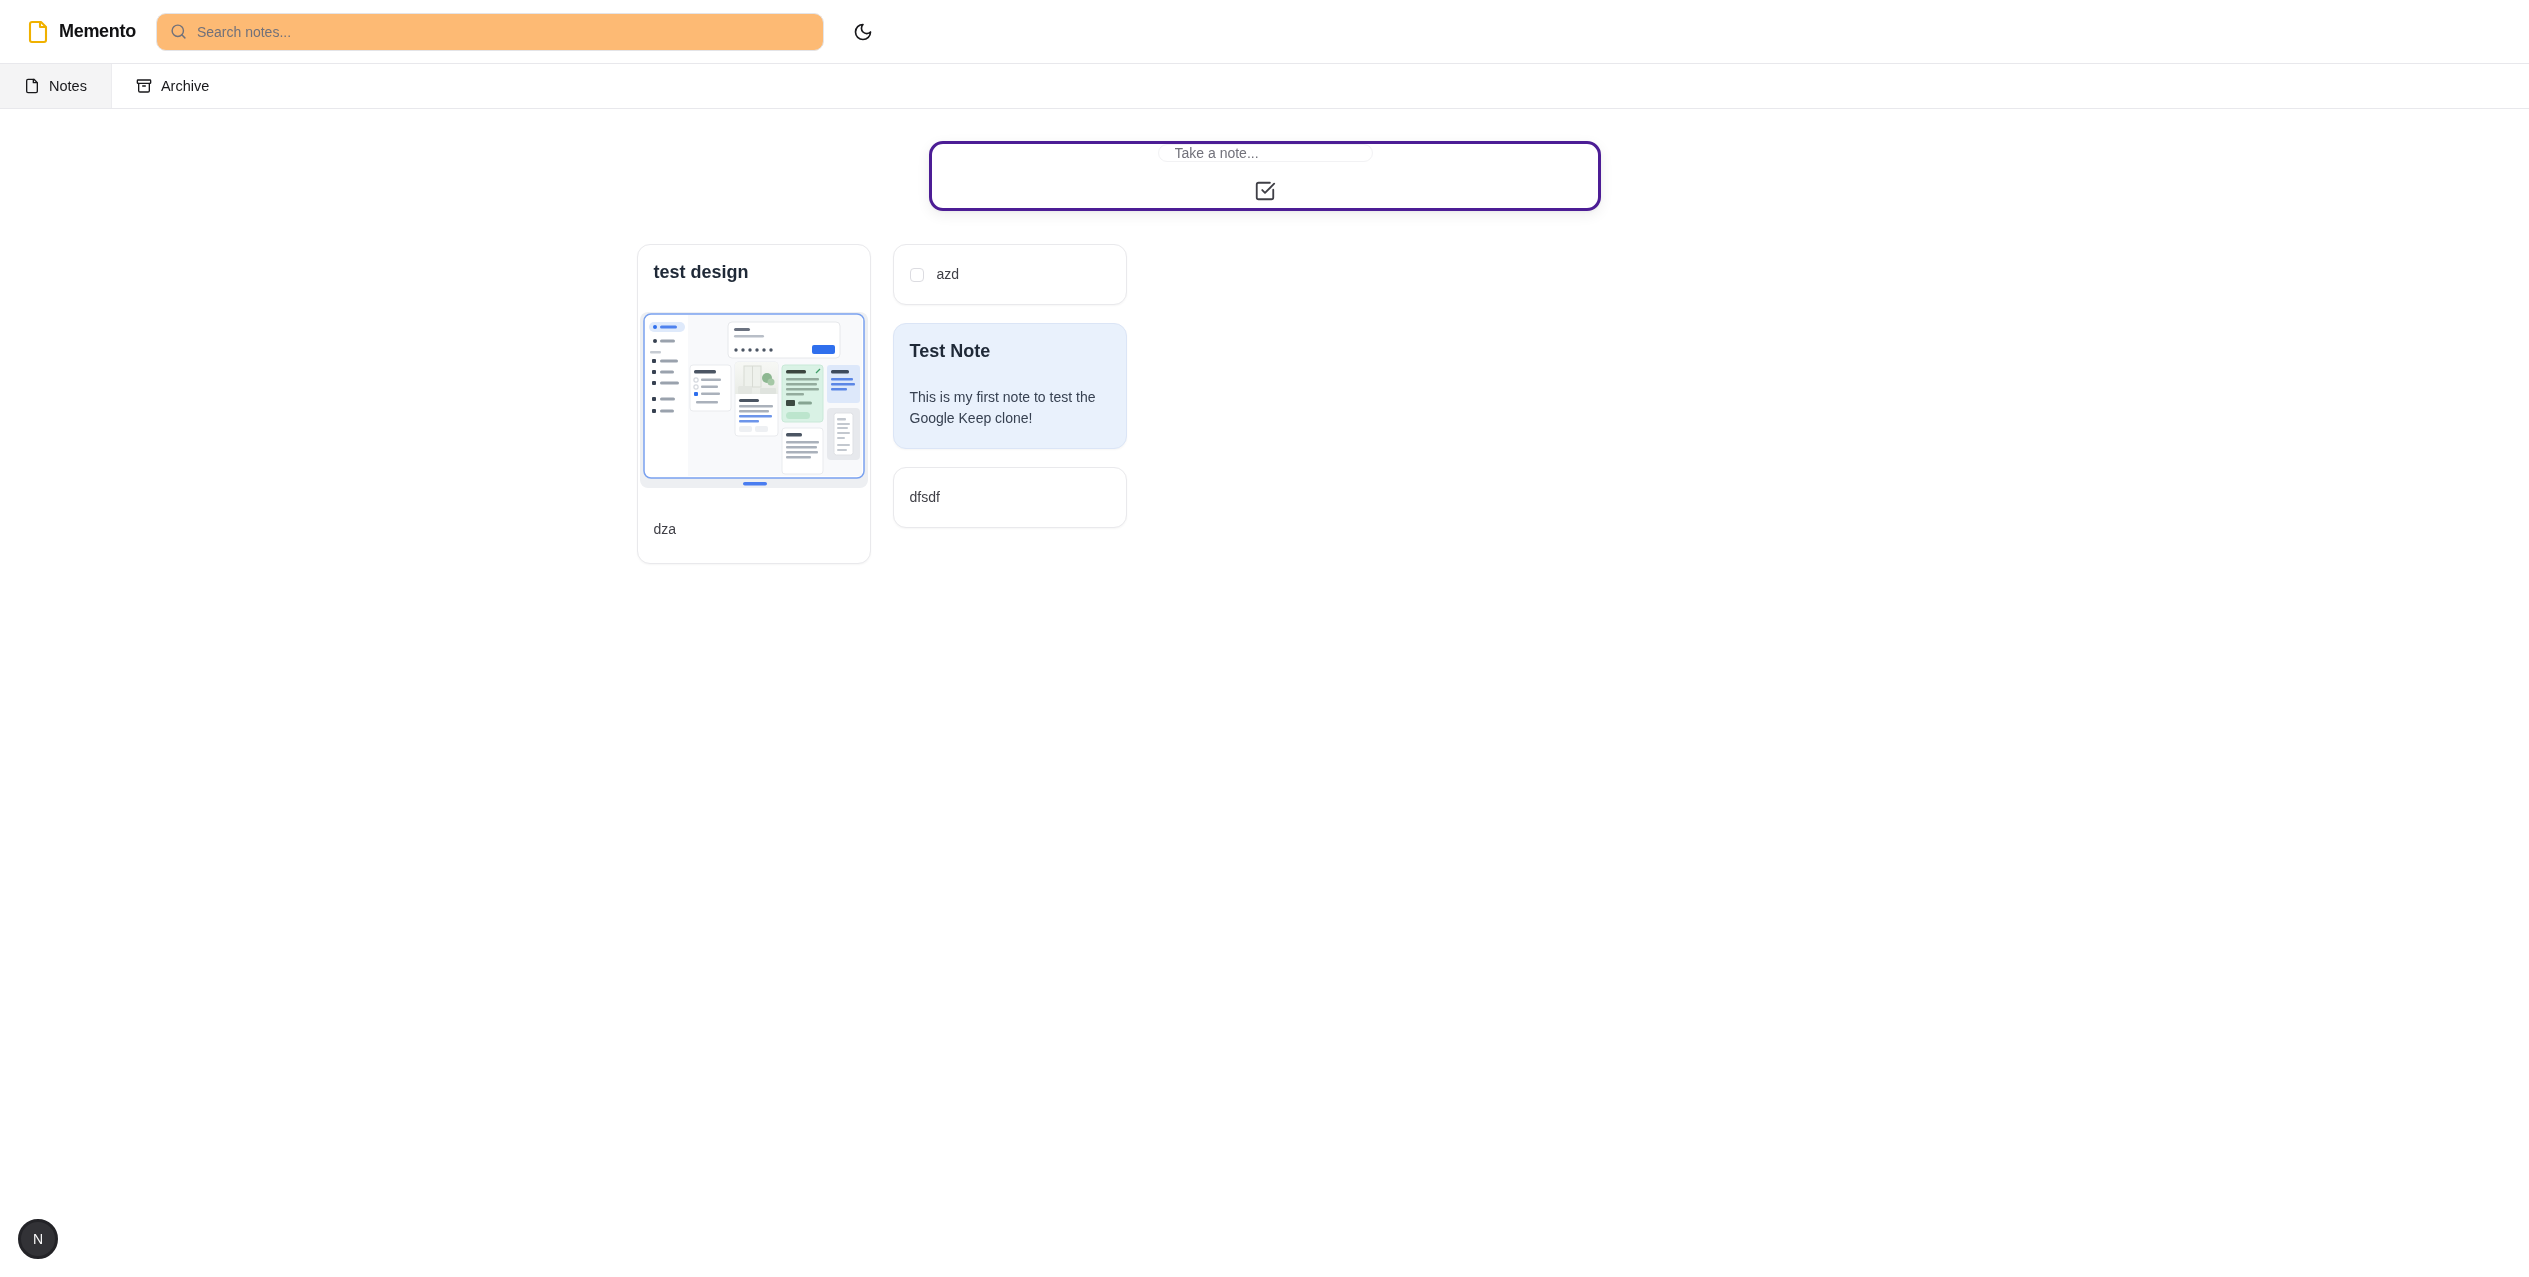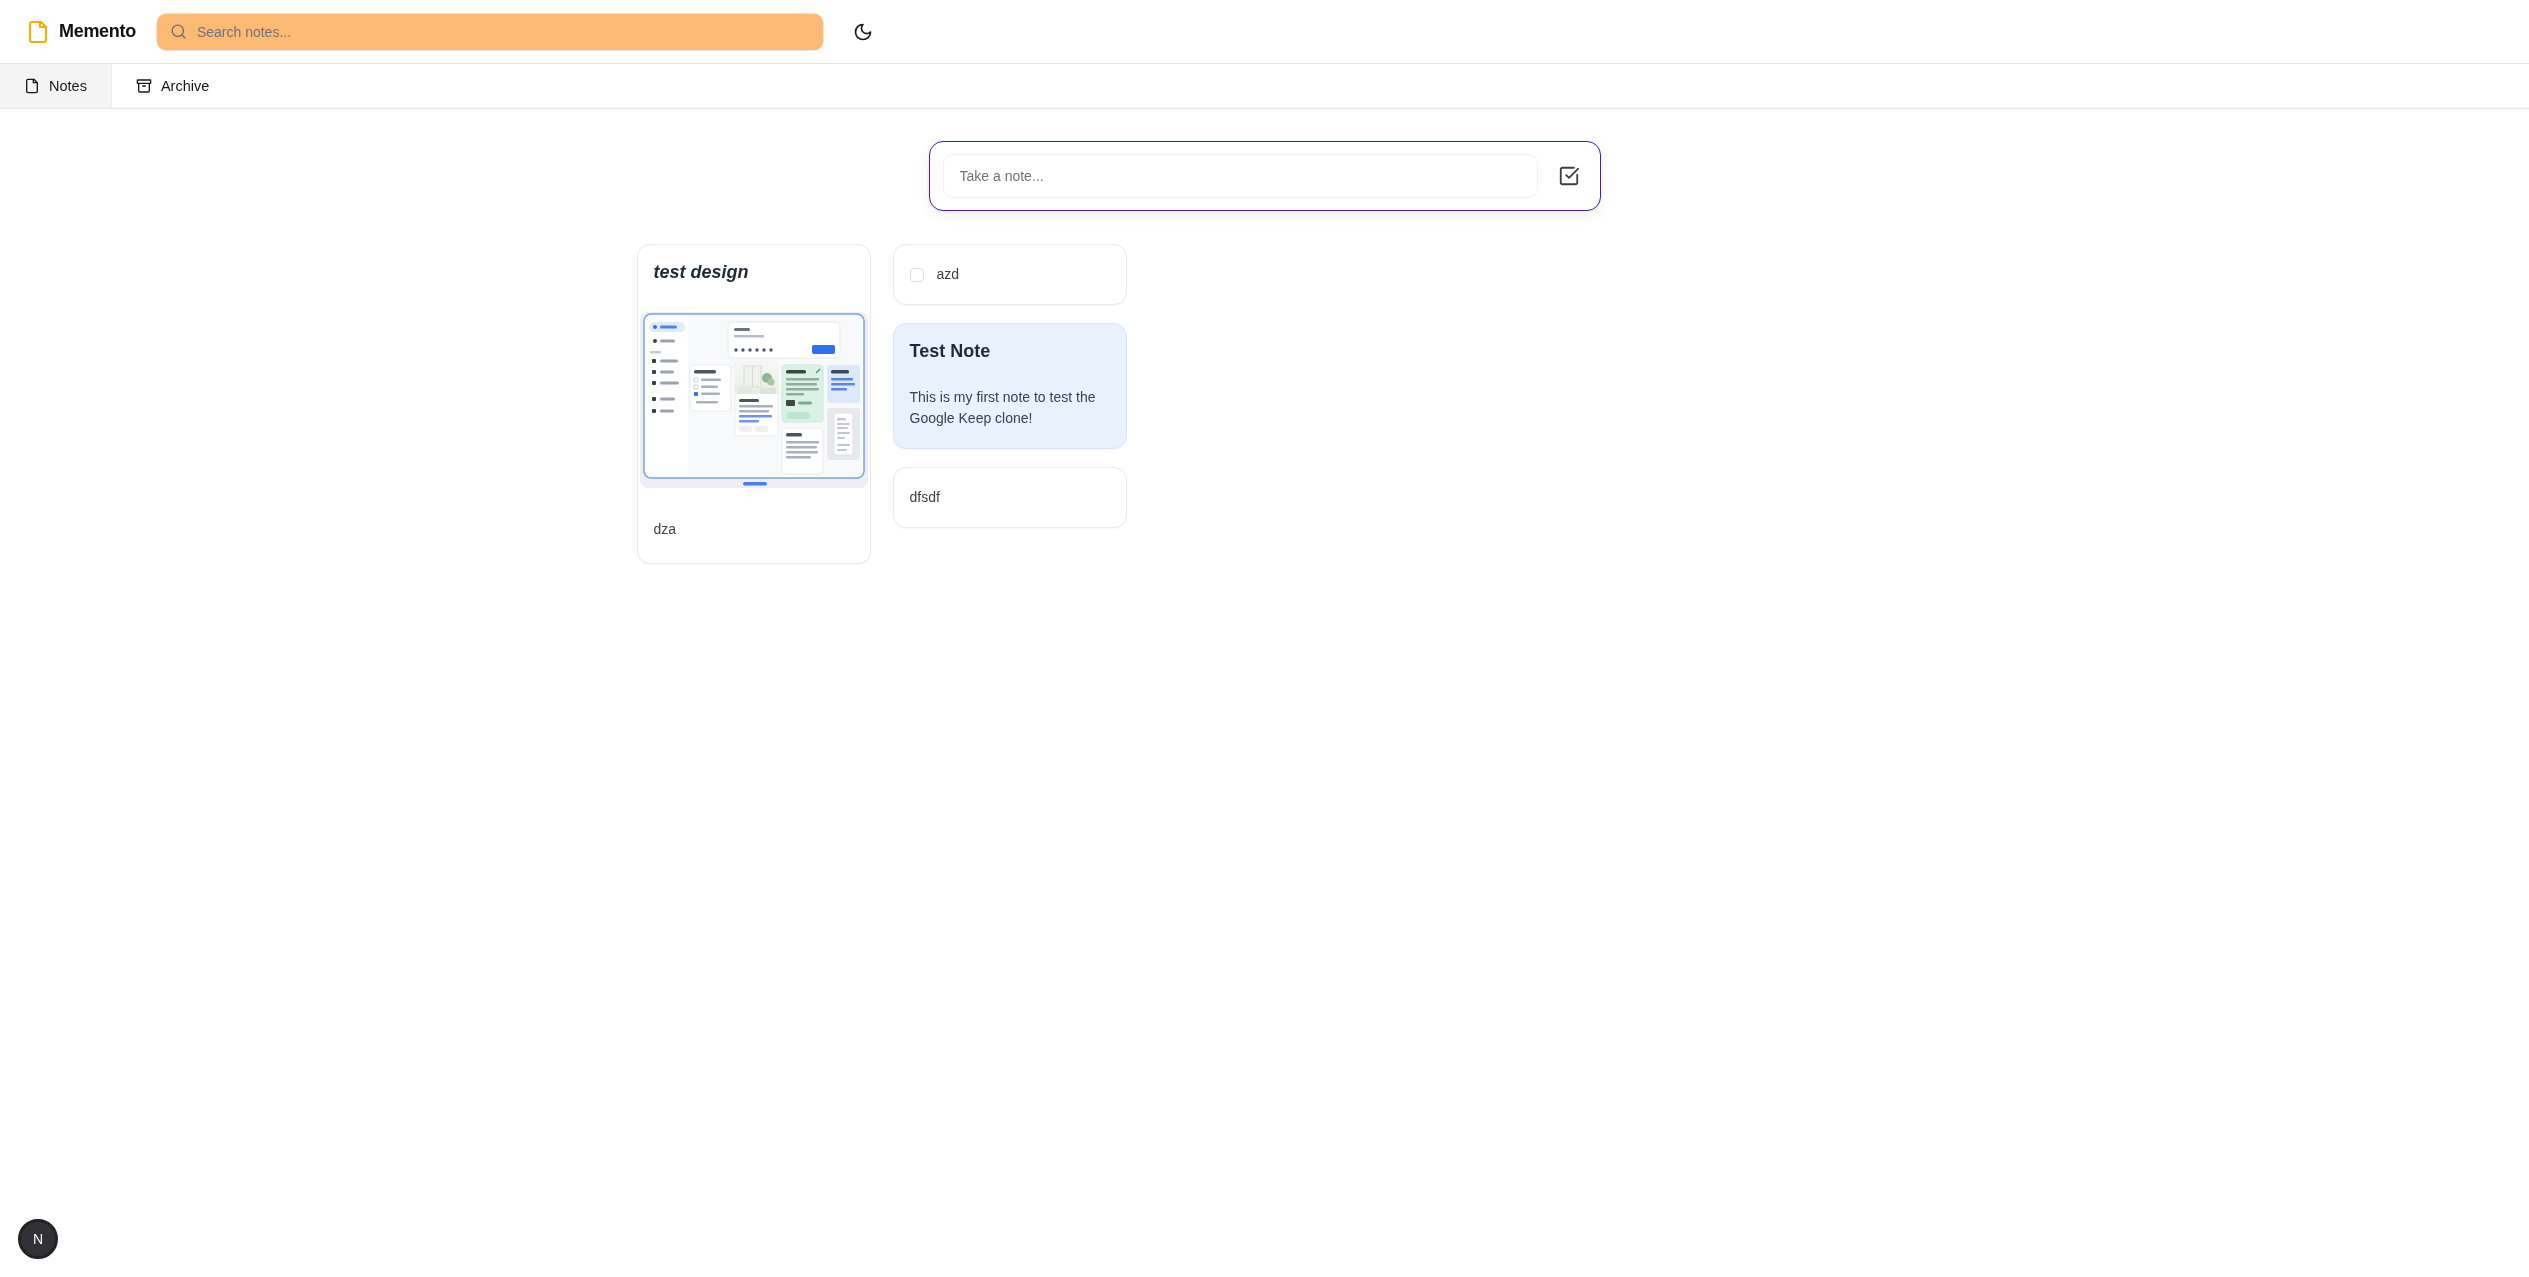--- a/index.html
+++ b/index.html
@@ -21,39 +21,39 @@
   .theme-btn svg { width:20px; height:20px; }
 
   
   .tabbar { height:45px; display:flex; border-bottom:1px solid #e8e8ec; background:#fff; }
   .tab { display:flex; align-items:center; gap:9px; padding:0 24px; font-size:14.5px; font-weight:400; color:#18181b; cursor:pointer; }
   .tab svg { width:16px; height:16px; }
   .tab.active { background:#f4f4f5; border-right:1px solid #ececef; }
 
   
   .composer-wrap { display:flex; justify-content:center; margin-top:32px; }
-  .composer { width:672px; height:70px; background:#fff; border:1px solid #4c1d95; border-radius:14px;
+  .composer { width:672px; height:70px; background:#fff; border:3px solid #4c1d95; border-radius:14px;
     box-shadow:0 4px 14px rgba(0,0,0,0.07), 0 1px 3px rgba(0,0,0,0.04);
-    display:flex; align-items:center; padding:0 12px 0 13px; gap:12px; }
+    display:flex; align-items:center; padding:0 12px 0 13px; gap:12px;flex-direction:column; }
   .composer input { flex:1; height:44px; border:1px solid #f2f2f4; border-radius:10px; padding:0 16px;
     font-size:14px; color:#27272a; outline:none; font-family:inherit; }
   .composer input::placeholder { color:#71717a; }
   .composer .list-btn { width:38px; height:38px; border:none; background:transparent; border-radius:8px;
     display:flex; align-items:center; justify-content:center; cursor:pointer; }
   .composer .list-btn svg { width:22px; height:22px; }
 
   
   .grid { width:1256px; margin:33px auto 0; display:flex; gap:22px; align-items:flex-start; }
   .col { width:234px; display:flex; flex-direction:column; gap:18px; }
   .note { width:234px; background:#fff; border:1px solid #e9e9ec; border-radius:13px;
     box-shadow:0 1px 2px rgba(0,0,0,0.04); cursor:pointer; }
   .note h3 { font-size:18px; font-weight:600; color:#1f2937; line-height:24px; }
   .note .body-text { font-size:14px; line-height:21px; color:#3f3f46; }
 
-  .note.has-image h3 { padding:15px 16px 0;font-style:italic; }
+  .note.has-image h3 { padding:15px 16px 0; }
   .thumb { display:block; width:228px; height:176px; margin:28px auto 0; border-radius:6px; }
   .note.has-image .body-text { padding:31px 16px 23px; }
 
   .note.blue { background:#e9f1fc; border-color:#dbe5f6; padding:15px 16px 19px; }
   .note.blue .body-text { margin-top:24px; color:#374151; }
 
   .note.row { padding:19px 16px; display:flex; align-items:center; }
   .check-row { display:flex; align-items:center; gap:13px; }
   .checkbox { width:14px; height:14px; border:1px solid #dcdce1; border-radius:4px; background:#fff; flex:0 0 auto; }
 

